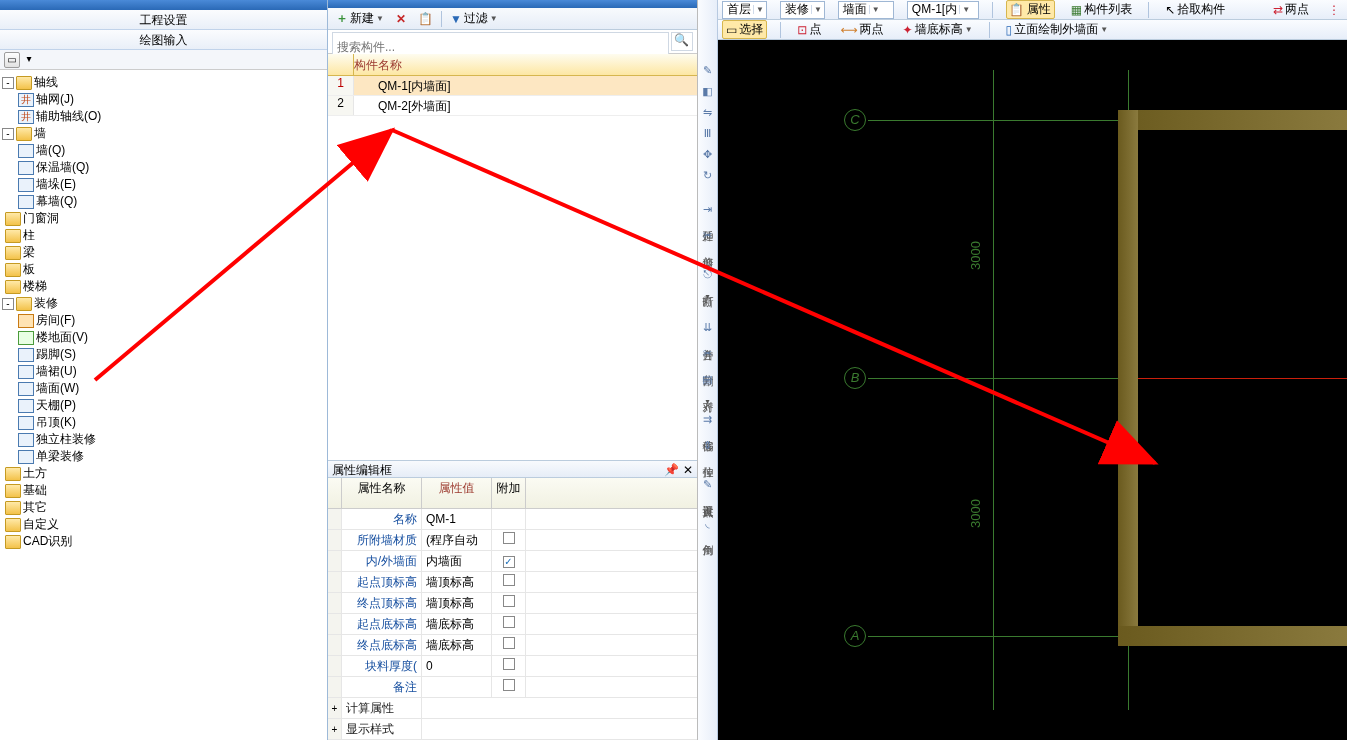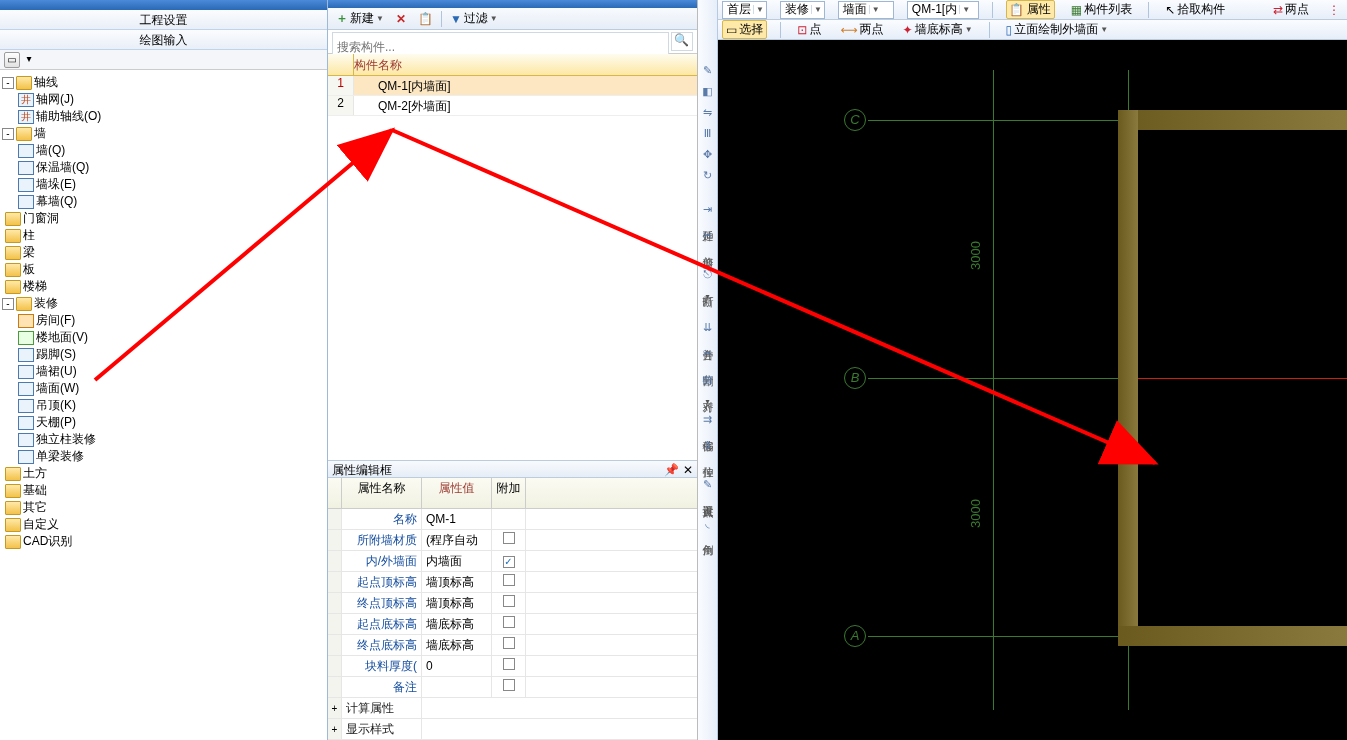--- a/index.html
+++ b/index.html
@@ -185,26 +185,26 @@
           <span>墙裙(U)</span>
         </div>
       <div class="tree-item">
           <span class="indent" style="width:16px"></span>
           <span class="leaf-icon"></span>
           <span>墙面(W)</span>
         </div>
       <div class="tree-item">
           <span class="indent" style="width:16px"></span>
           <span class="leaf-icon"></span>
+          <span>天棚(P)</span>
+        </div>
+      <div class="tree-item">
+          <span class="indent" style="width:16px"></span>
+          <span class="leaf-icon"></span>
           <span>吊顶(K)</span>
-        </div>
-      <div class="tree-item">
-          <span class="indent" style="width:16px"></span>
-          <span class="leaf-icon"></span>
-          <span>天棚(P)</span>
         </div>
       <div class="tree-item">
           <span class="indent" style="width:16px"></span>
           <span class="leaf-icon"></span>
           <span>独立柱装修</span>
         </div>
       <div class="tree-item">
           <span class="indent" style="width:16px"></span>
           <span class="leaf-icon"></span>
           <span>单梁装修</span>

